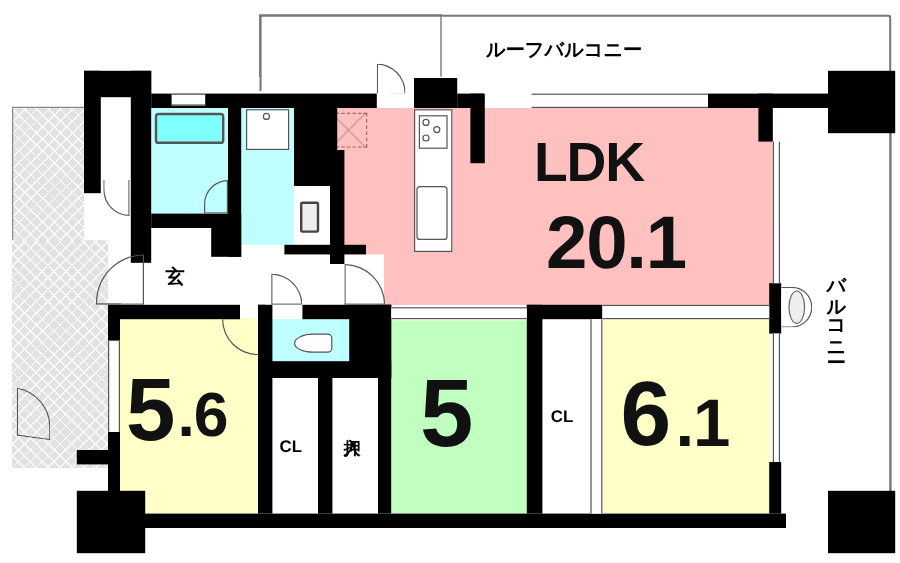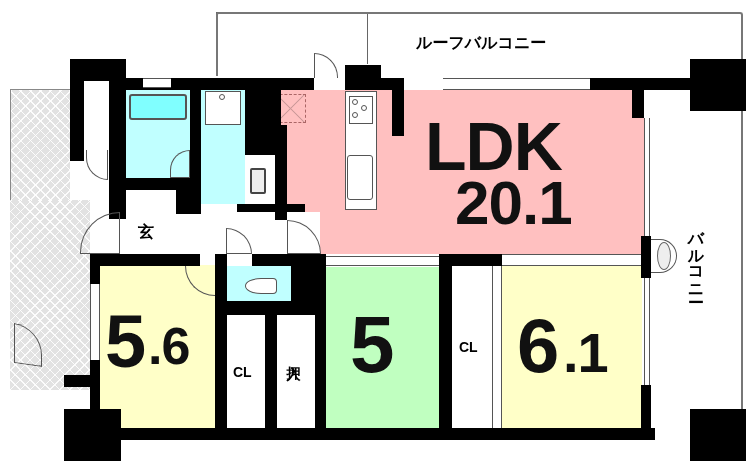--- a/index.html
+++ b/index.html
@@ -18,21 +18,21 @@
   .door { position:absolute; border:1px solid #555; box-sizing:border-box; }
   .win { position:absolute; background:#fff; border-top:1px solid #555; border-bottom:1px solid #555; box-sizing:border-box; }
   .winv { position:absolute; background:#fff; border-left:1px solid #555; border-right:1px solid #555; box-sizing:border-box; }
   .vtext { writing-mode:vertical-rl; text-orientation:upright; }
 </style>
 </head>
 <body>
 
 <div class="abs" style="left:216px;top:12px;width:152px;height:52px;border:1px solid #666;border-bottom:none;"></div>
 <div class="abs" style="left:216px;top:12px;width:527px;height:64px;border:2px double #777;border-bottom:none;border-radius:3px 3px 0 0;"></div>
-<div class="label" style="left:416px;top:35px;font-size:16px;">ルーフバルコニー</div>
+<div class="label" style="left:405px;top:35px;font-size:16px;">ルーフバルコニー</div>
 
 <div class="abs" style="left:648px;top:90px;width:95px;height:350px;border-right:2px double #777;"></div>
 <div class="label vtext" style="left:688px;top:220px;font-size:16px;">バルコニー</div>
 
 <div class="abs hatch" style="left:10px;top:89px;width:60px;height:300px;border-left:1px solid #888;border-top:1px solid #888;"></div>
 <div class="abs hatch" style="left:10px;top:200px;width:80px;height:190px;"></div>
 <div class="door" style="left:14px;top:325px;width:28px;height:40px;border-radius:0 28px 0 0;transform:skewY(8deg);"></div>
 
 <div class="room" style="left:272px;top:90px;width:372px;height:164px;background:#ffc0c0;"></div>
 <div class="room" style="left:287px;top:190px;width:357px;height:64px;background:#ffc0c0;"></div>
@@ -125,21 +125,21 @@
 <div class="door" style="left:86px;top:150px;width:22px;height:30px;border-radius:0 0 0 22px;border-top:none;"></div>
 <div class="door" style="left:80px;top:212px;width:40px;height:42px;border-radius:40px 0 0 0;"></div>
 <div class="door" style="left:226px;top:228px;width:26px;height:26px;border-radius:0 26px 0 0;"></div>
 <div class="door" style="left:287px;top:220px;width:34px;height:34px;border-radius:0 34px 0 0;"></div>
 <div class="door" style="left:185px;top:266px;width:30px;height:30px;border-radius:0 0 0 30px;border-top:none;border-right:none;"></div>
 <div class="door" style="left:170px;top:150px;width:20px;height:28px;border-radius:28px 0 0 0;"></div>
 
 <div class="abs" style="left:651px;top:239px;width:26px;height:34px;border:1px solid #555;border-left:none;border-radius:0 17px 17px 0;background:#fff;"></div>
 <div class="abs" style="left:657px;top:242px;width:14px;height:28px;border:1px solid #666;border-radius:50%;background:#eee;"></div>
 
-<div class="label big" style="left:425px;top:112px;font-size:68px;">LDK</div>
+<div class="label big" style="left:445px;top:112px;font-size:46px;">LDK</div>
 <div class="label big" style="left:455px;top:172px;font-size:62px;">20.1</div>
 
 <div class="label big" style="left:105px;top:305px;font-size:74px;">5</div>
 <div class="label big" style="left:148px;top:320px;font-size:52px;">.6</div>
 
 <div class="label big" style="left:350px;top:305px;font-size:80px;">5</div>
 
 <div class="label big" style="left:517px;top:308px;font-size:76px;">6</div>
 <div class="label big" style="left:563px;top:325px;font-size:56px;">.1</div>
 

